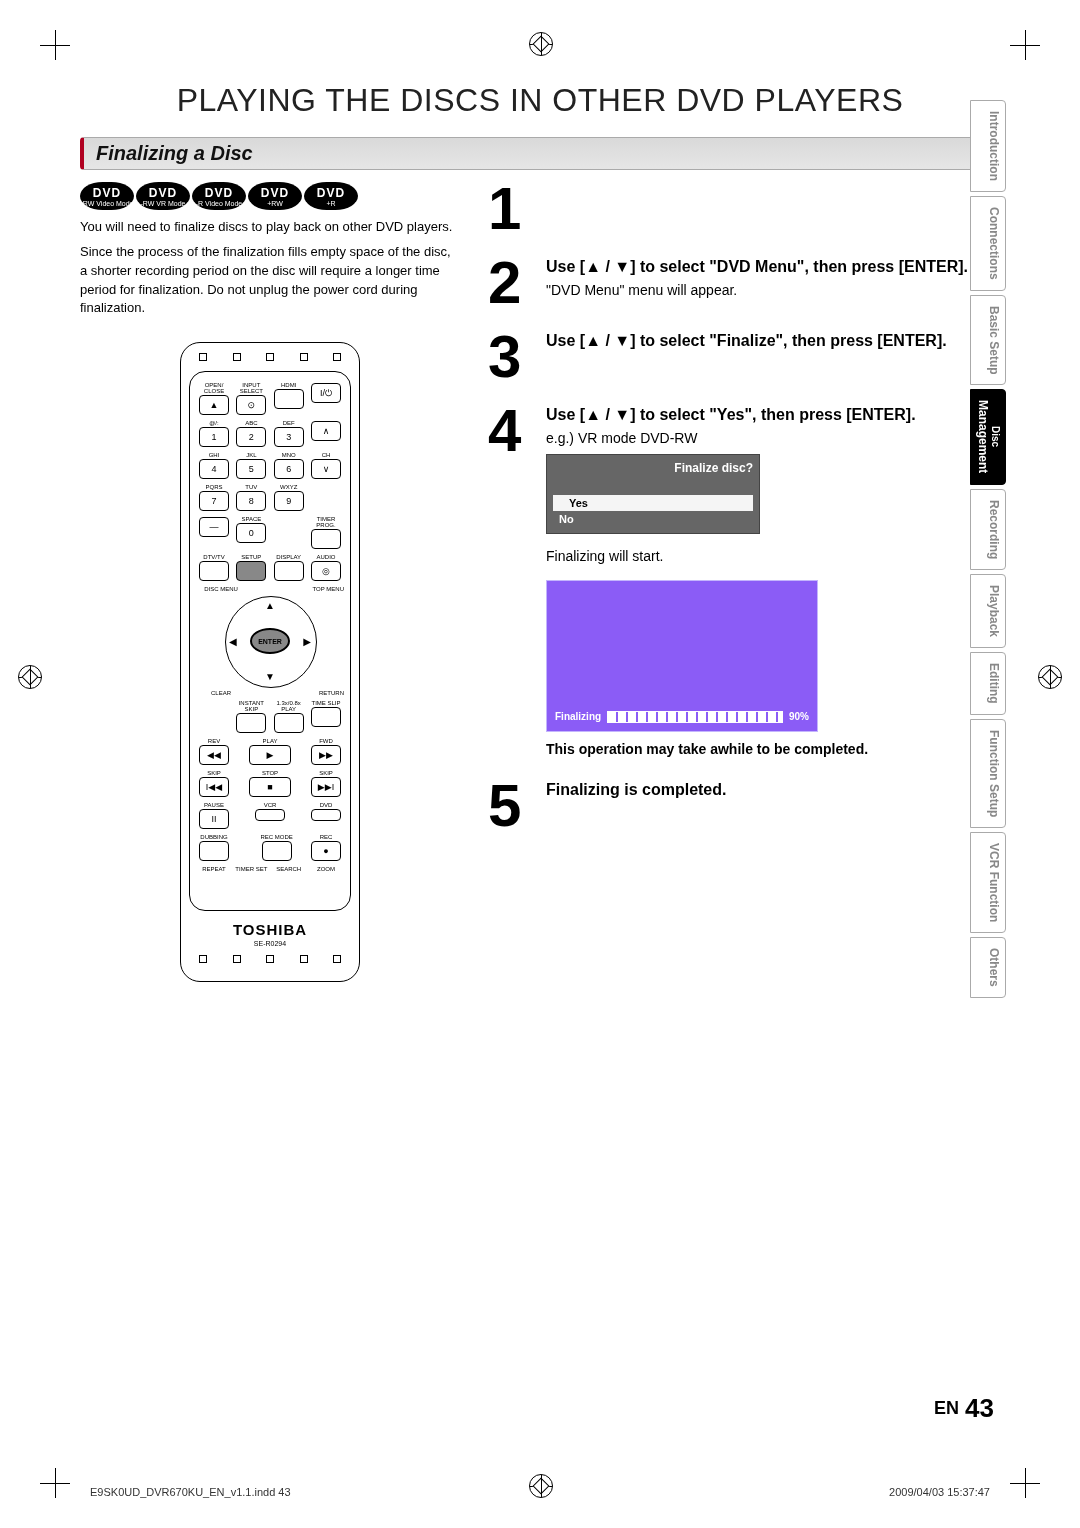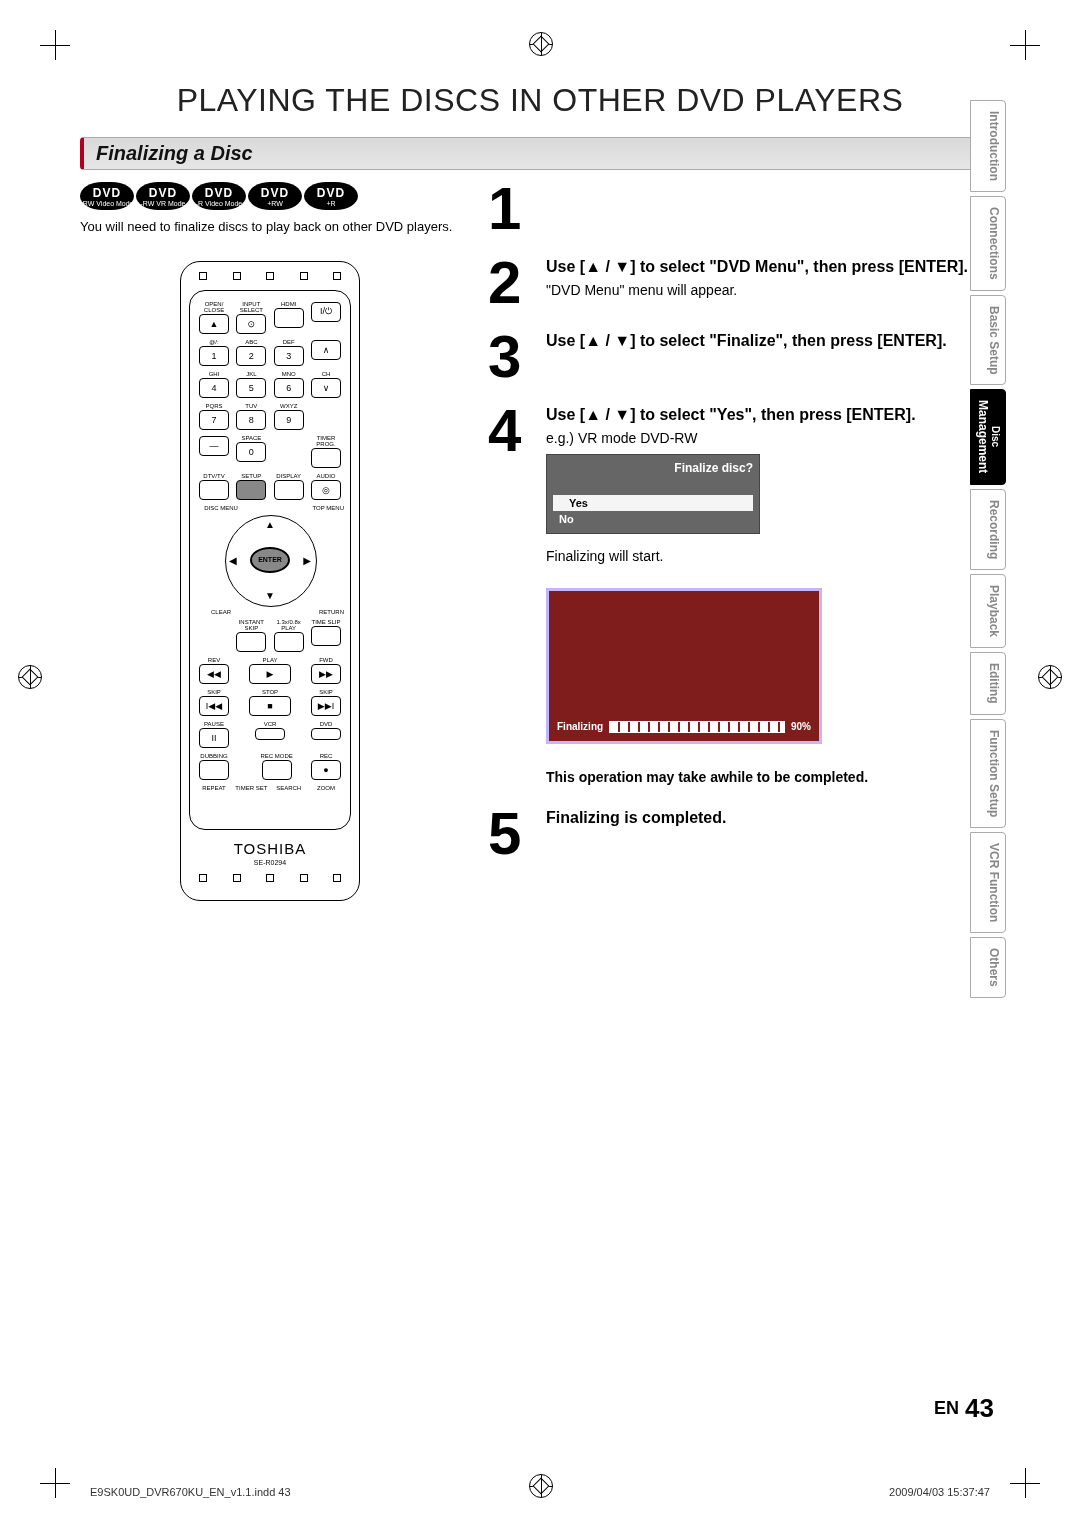--- a/index.html
+++ b/index.html
@@ -107,21 +107,21 @@
   .dpad .up { top:4px; left:50%; transform:translateX(-50%); }
   .dpad .down { bottom:4px; left:50%; transform:translateX(-50%); }
   .dpad .left { left:4px; top:50%; transform:translateY(-50%); }
   .dpad .right { right:4px; top:50%; transform:translateY(-50%); }
   .dpad .center {
     position:absolute; left:50%; top:50%; transform:translate(-50%,-50%);
     width:36px; height:22px; border:2px solid #000; border-radius:50%;
     display:flex; align-items:center; justify-content:center; font-size:7px; font-weight:bold;
     background:#888; color:#000;
   }
-  .toshiba { text-align:center; font-weight:normal; font-size:15px; margin-top:10px; letter-spacing:1px; }
+  .toshiba { text-align:center; font-weight:bold; font-size:15px; margin-top:10px; letter-spacing:1px; }
   .model { text-align:center; font-size:7px; margin-top:2px; }
 
   .steps { }
   .step { display:flex; gap: 8px; margin-bottom: 20px; align-items:flex-start; }
   .step-num {
     font-size: 60px; font-weight:bold; line-height:0.9;
     width:50px; flex:0 0 50px; text-align:left;
   }
   .step-body { flex:1; }
   .step-body .title { font-size:16px; font-weight:bold; line-height:1.35; }
@@ -131,37 +131,37 @@
     background:#666;
     border:1px solid #444;
     padding:6px;
     margin-top:8px;
   }
   .menu-box .mtitle { color:#fff; font-weight:bold; font-size:12px; margin-bottom:20px; text-align:right; }
   .menu-box .opt { font-size:11px; padding:2px 6px; color:#fff; font-weight:bold;}
   .menu-box .opt.selected { background:#f5f5f5; color:#000;padding-left:16px; }
   .progress-box {
     width: 270px; height:150px;
-    background:#7f1d1d;
-    border:3px solid #c4b5fd;
-    margin-top:24px;
+    background:#8b5cf6;
+    border:1px solid #c4b5fd;
+    margin-top:16px;
     position:relative;
   }
   .progress-row {
     position:absolute; bottom:8px; left:8px; right:8px;
     display:flex; align-items:center; gap:6px;
     font-size:10px; color:#fff; font-weight:bold;
   }
   .progress-bar {
     flex:1; height:10px; border:1px solid #fff; background:
       repeating-linear-gradient(90deg, #fff 0 8px, transparent 8px 10px);
     background-size: 100% 100%;
     position:relative;
   }
-  .note-box { font-size:14px; font-weight:bold; margin-top:24px; line-height:1.4; }
+  .note-box { font-size:14px; font-weight:bold; margin-top:8px; line-height:1.4; }
   .side-tabs {
     position:absolute;
     right: -6px;
     top: 30px;
     width: 36px;
     display:flex; flex-direction:column; gap:4px;
   }
   .tab {
     writing-mode: vertical-rl;
     text-orientation: mixed;
@@ -233,20 +233,21 @@
         <div class="badge">
             <span class="top">DVD</span>
             <span class="bot">+RW</span>
           </div>
         <div class="badge">
             <span class="top">DVD</span>
             <span class="bot">+R</span>
           </div>
       </div>
       <p>You will need to finalize discs to play back on other DVD players.</p>
+      <p>Since the process of the finalization fills empty space of the disc, a shorter recording period on the disc will require a longer time period for finalization. Do not unplug the power cord during finalization.</p>
 
       <div class="remote-wrap">
         <div class="remote">
           <div class="remote-dots-row">
               <div class="remote-dot"></div>
               <div class="remote-dot"></div>
               <div class="remote-dot"></div>
               <div class="remote-dot"></div>
               <div class="remote-dot"></div>
             </div>

